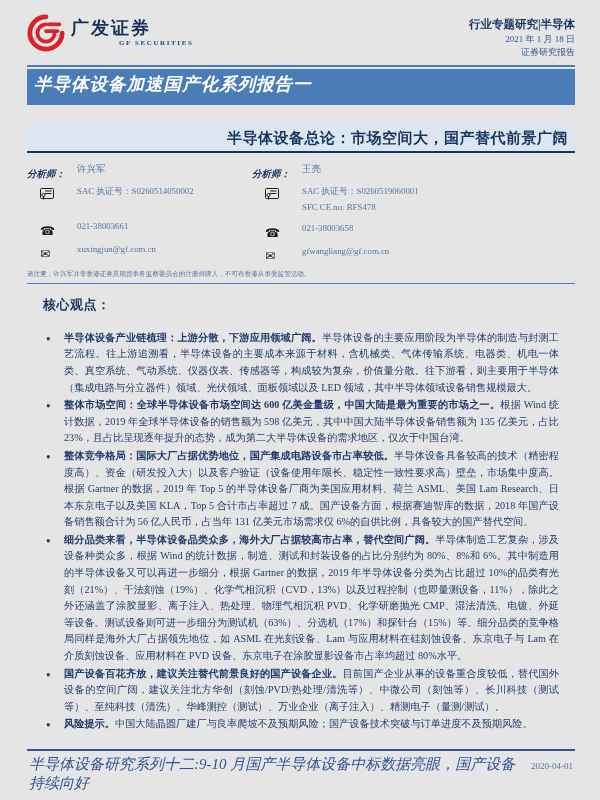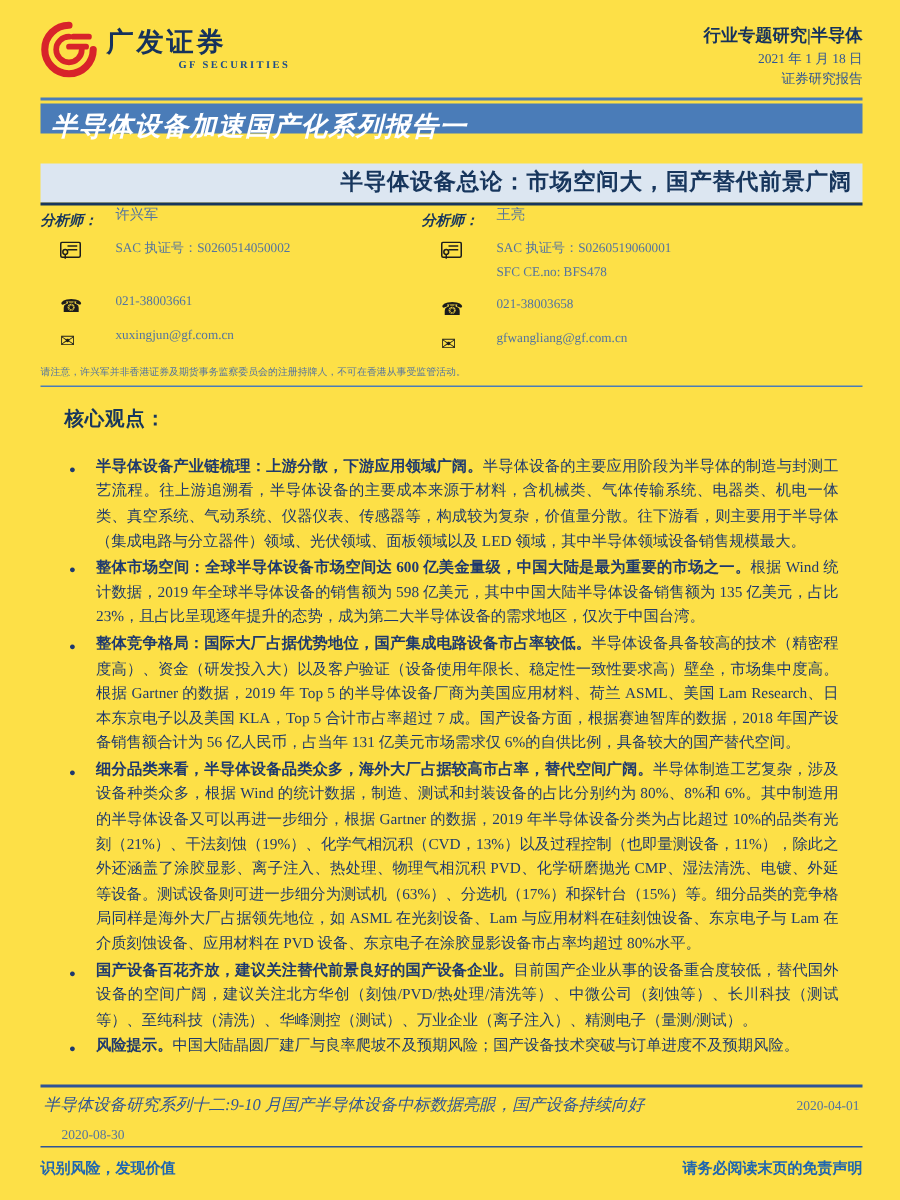--- a/index.html
+++ b/index.html
@@ -1,40 +1,40 @@
 <!DOCTYPE html>
 <html><head>
 <meta charset="utf-8">
 <style>
   html,body{margin:0;padding:0;background:#ffffff;}
   .page{
     width:600px;height:800px;box-sizing:border-box;
     padding:0 25px 0 27px;position:relative;overflow:hidden;
     font-family:"Liberation Serif","DejaVu Serif",serif;
-    background:#fde047;
+    background:#e5e5e5;
   }
   
   .hdr{display:flex;justify-content:space-between;align-items:flex-start;padding-top:14px;height:48px;}
   .logo{display:flex;align-items:center;gap:6px;}
   .logo-mark{width:38px;height:38px;flex:0 0 auto;}
   .logo-text{display:flex;flex-direction:column;line-height:1;}
   .logo-cn{font-size:18px;font-weight:bold;color:#16325c;letter-spacing:2px;}
   .logo-en{font-size:7px;font-weight:bold;color:#1a4a8a;letter-spacing:1.6px;margin-top:3px;padding-left:48px;}
   .meta{text-align:right;line-height:1.45;padding-top:2px;margin-left:48px;}
   .meta-cat{font-size:11.5px;font-weight:bold;color:#16325c;}
   .meta-date,.meta-doc{font-size:9px;color:#2f5496;}
   
   .top-rule{height:2px;background:#4a7cb8;margin-top:3px;}
-  .banner1{margin-top:2px;background:#4a7cb8;color:#ffffff;height:20px;line-height:31px;
+  .banner1{margin-top:2px;background:#4a7cb8;color:#ffffff;height:36px;line-height:31px;
     font-size:17.5px;font-weight:bold;font-style:italic;padding-left:7px;letter-spacing:1px;}
   .banner2{margin-top:20px;background:#dce6f1;color:#17365d;height:26px;line-height:26px;
     text-align:right;padding-right:7px;font-size:15px;font-weight:bold;letter-spacing:.5px;}
   .banner2-rule{height:2px;background:#17365d;}
   
-  .analysts{display:grid;grid-template-columns:225px 1fr;margin-top:0;gap:29px;}
+  .analysts{display:grid;grid-template-columns:225px 1fr;margin-top:10px;}
   .an-row{display:flex;align-items:flex-start;margin-bottom:5px;}
   .an-lead{width:50px;box-sizing:border-box;padding-left:13px;flex:0 0 auto;}
   .an-label{font-size:9.5px;font-weight:bold;font-style:italic;color:#17365d;padding-left:0;margin-left:-13px;width:63px;display:inline-block;}
   .an-name{font-size:9.5px;color:#54749f;}
   .an-val{font-size:8.8px;color:#54749f;line-height:1.35;}
   .an-certs{min-height:30px;}
   .an-certs .an-val{margin-bottom:4px;}
   .an-certs .an-val:empty{display:none;}
   .glyph-icon{font-size:12px;color:#1c1c1c;line-height:1;font-family:"DejaVu Sans",sans-serif;}
   .note{font-size:6.6px;color:#54749f;margin:1px 0 4px;}
@@ -43,21 +43,21 @@
   .core-h{font-size:13px;font-weight:bold;color:#17365d;margin:12px 16px 9px;letter-spacing:.5px;}
   .bullets{list-style:none;margin:16px;padding:0;}
   .bullets li{position:relative;padding-left:21px;margin-bottom:1px;font-size:10.2px;
     line-height:16.6px;color:#1f3a6e;text-align:justify;}
   .bullets li::before{content:"●";position:absolute;left:3px;top:1px;font-size:7.5px;color:#1f3a6e;}
   .b-lead{font-weight:bold;}
   
   .related{margin-top:13px;}
   .rel-h{font-size:11.5px;font-weight:bold;color:#17365d;padding:3px 2px 4px;}
   .rel-row{display:flex;justify-content:space-between;align-items:baseline;padding:4px 2px 3px;}
-  .rel-title{font-size:11px;color:#2f5496;font-style:italic;}
+  .rel-title{font-size:15px;color:#2f5496;font-style:italic;}
   .rel-date{font-size:9px;color:#54749f;flex:0 0 auto;margin-left:12px;}
   .rule-navy{height:1px;background:#2f5496;}
   
   .foot-top{display:flex;justify-content:space-between;margin-top:7px;}
   .foot-slogan,.foot-disc{font-size:10px;font-weight:bold;color:#1f66b0;}
 </style>
 </head>
 <body>
 
 <div class="page">

